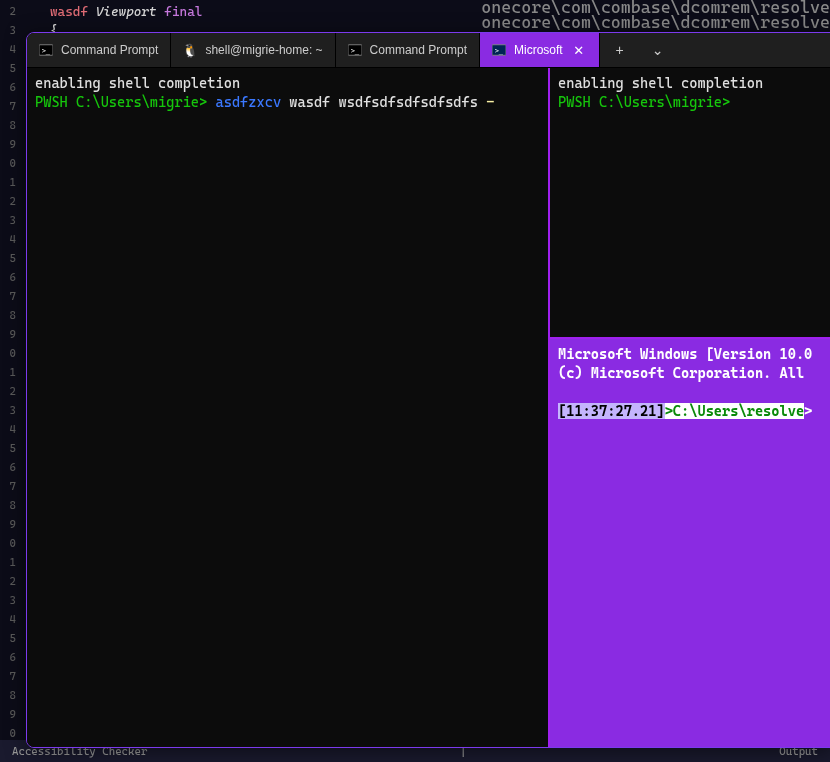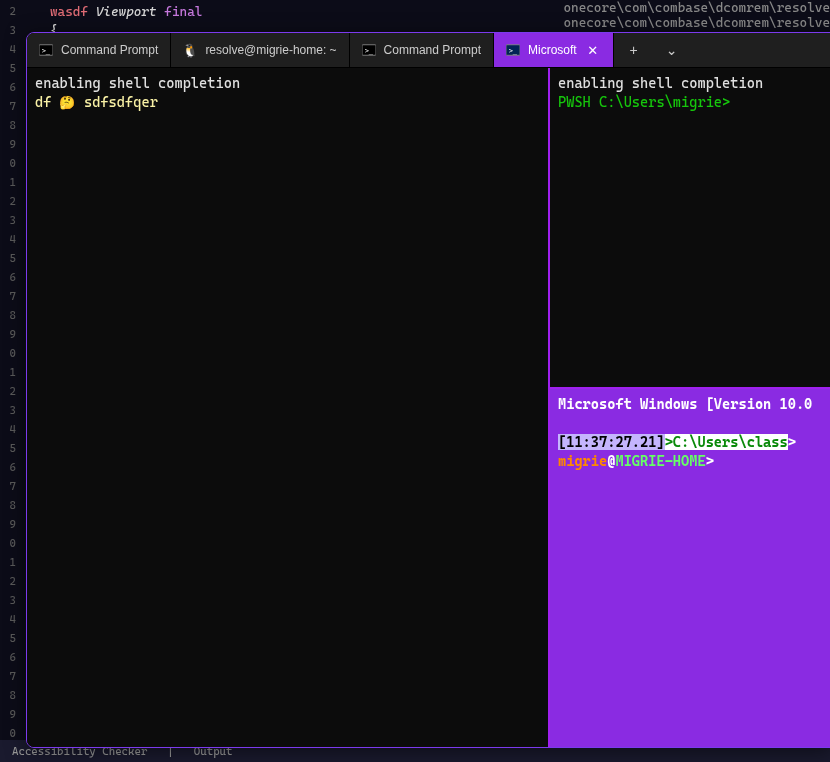--- a/index.html
+++ b/index.html
@@ -40,38 +40,38 @@
     font-size: 13px;
   }
   .kw { color: #e06c75; }
   .type { color: #d4d4d4; font-style: italic; }
   .kw2 { color: #c678dd; }
   .bg-right {
     position: absolute;
     right: 0;
     top: 0;
     color: #888;
-    font-size: 13px;
+    font-size: 17px;
     line-height: 15px;
     white-space: nowrap;
   }
   .statusbar {
     position: absolute;
     bottom: 0;
     left: 0;
     right: 0;
     height: 22px;
     background: #1a1a2e;
     color: #999;
     font-size: 11px;
     display: flex;
     align-items: center;
     padding: 0 8px;
     gap: 12px;
-    justify-content: flex-start;
+    justify-content: space-between;
   }
   .statusbar span { padding: 0 4px; }
 
   
   .terminal-window {
     position: absolute;
     left: 26px;
     top: 32px;
     width: 806px;
     height: 716px;
@@ -160,21 +160,21 @@
   .pane-rt-top {
     flex: 1;
     background: #0c0c0c;
     color: #e0e0e0;
     padding: 6px 8px;
     font-size: 14px;
     line-height: 19px;
     border-bottom: 2px solid #a020f0;
   }
   .pane-rt-bot {
-    height: 358px;
+    height: 408px;
     background: #8a2be2;
     color: #fff;
     padding: 6px 8px;
     font-size: 14px;
     line-height: 19px;
     font-weight: bold;
   }
 
   .green { color: #16c60c; }
   .blue { color: #3b78ff; }
@@ -265,21 +265,21 @@
             <rect x="0" y="2" width="16" height="12" rx="1" fill="#000" stroke="#888"></rect>
             <text x="3" y="11" font-size="8" fill="#fff" font-family="monospace">&gt;_</text>
           </svg>
         </span>
         <span>Command Prompt</span>
       </div>
       <div class="tab">
         <span class="tab-icon">
           <span style="font-size:13px">🐧</span>
         </span>
-        <span>resolve@migrie-home: ~</span>
+        <span>shell@migrie-home: ~</span>
       </div>
       <div class="tab">
         <span class="tab-icon">
           <svg class="ico" viewBox="0 0 16 16">
             <rect x="0" y="2" width="16" height="12" rx="1" fill="#000" stroke="#888"></rect>
             <text x="3" y="11" font-size="8" fill="#fff" font-family="monospace">&gt;_</text>
           </svg>
         </span>
         <span>Command Prompt</span>
       </div>
@@ -296,36 +296,38 @@
       <div class="tabbar-actions">
         <div class="btn">+</div>
         <div class="btn">⌄</div>
       </div>
     </div>
 
   <div class="panes">
     <div class="pane-left">
       <div>enabling shell completion</div>
       <div>
-        <span class="yellow">df </span>
-        <span class="emoji">🤔</span>
-        <span class="yellow"> sdfsdfqer</span>
+        <span class="green">PWSH C:\Users\migrie&gt;</span>
+        <span> </span>
+        <span class="blue">asdfzxcv</span>
+        <span> </span>
+        <span>wasdf wsdfsdfsdfsdfsdfs</span>
+        <span> </span>
+        <span class="yellow">-</span>
       </div>
     </div>
 
     <div class="pane-right">
       <div class="pane-rt-top">
         <div>enabling shell completion</div>
         <div class="green">PWSH C:\Users\migrie&gt;</div>
       </div>
       <div class="pane-rt-bot">
         <div class="wht">Microsoft Windows [Version 10.0</div>
+        <div class="wht">(c) Microsoft Corporation. All</div>
         <div style="height:19px"></div>
         <div>
-          <span class="blk-on-wht">[11:37:27.21]</span><span class="grn-on-wht">&gt;</span><span class="grn-on-wht">C:\Users\class</span><span class="wht">&gt;</span>
-        </div>
-        <div>
-          <span class="orange">migrie</span><span class="wht">@</span><span class="lime">MIGRIE-HOME</span><span class="wht">&gt;</span>
+          <span class="blk-on-wht">[11:37:27.21]</span><span class="grn-on-wht">&gt;</span><span class="grn-on-wht">C:\Users\resolve</span><span class="wht">&gt;</span>
         </div>
       </div>
     </div>
   </div>
 </div>
 
 </body></html>

